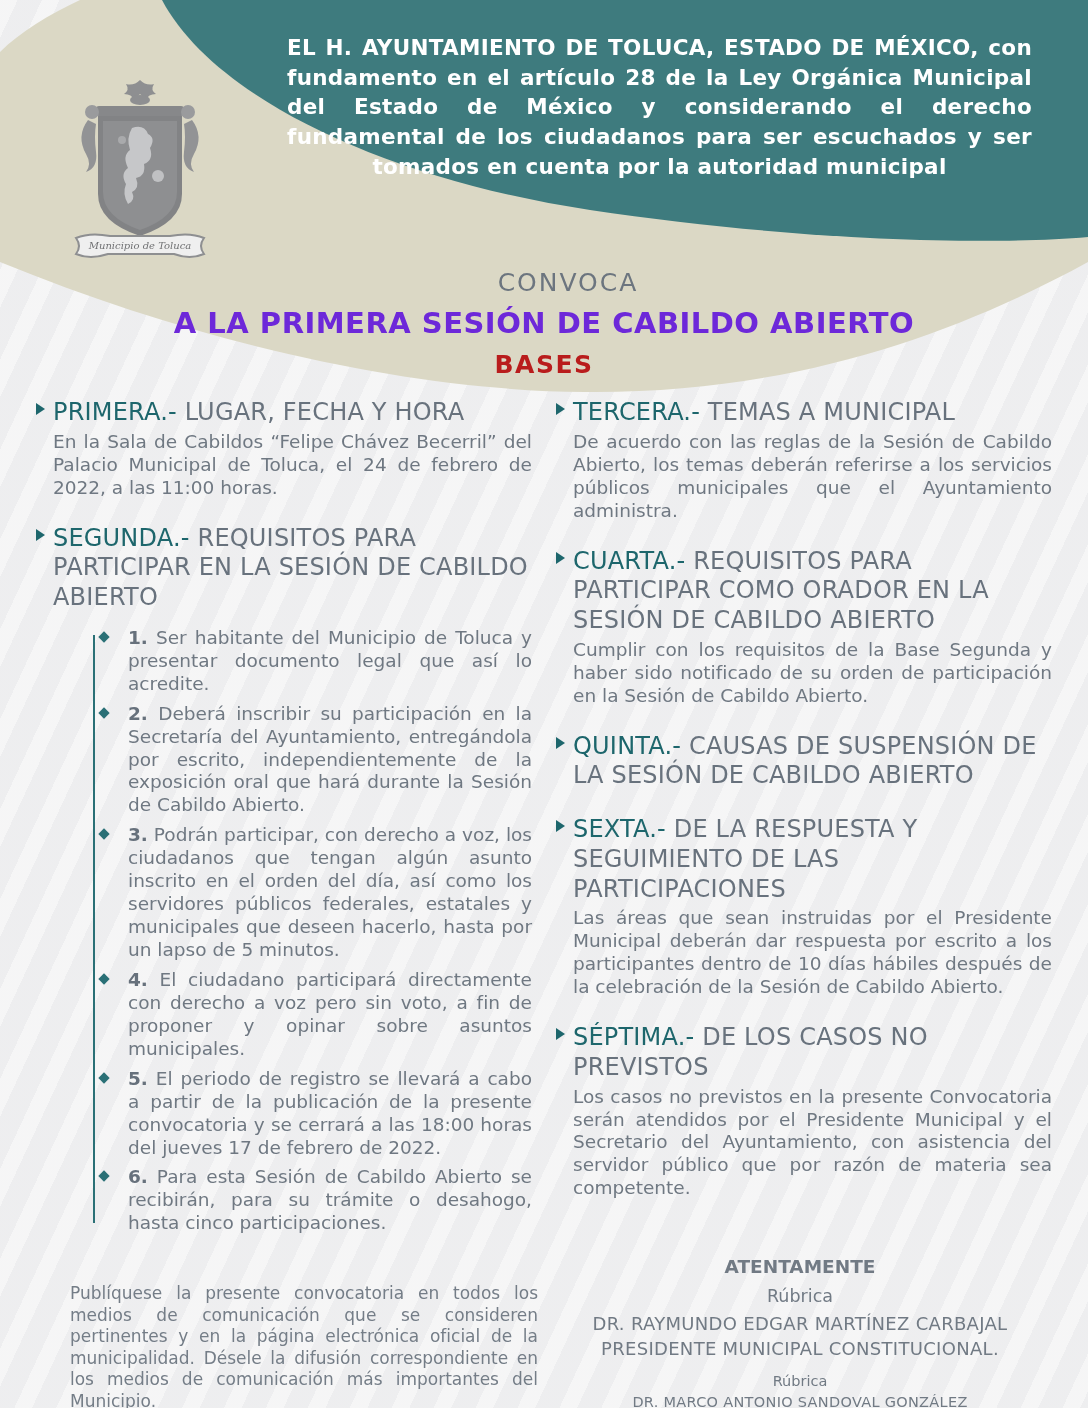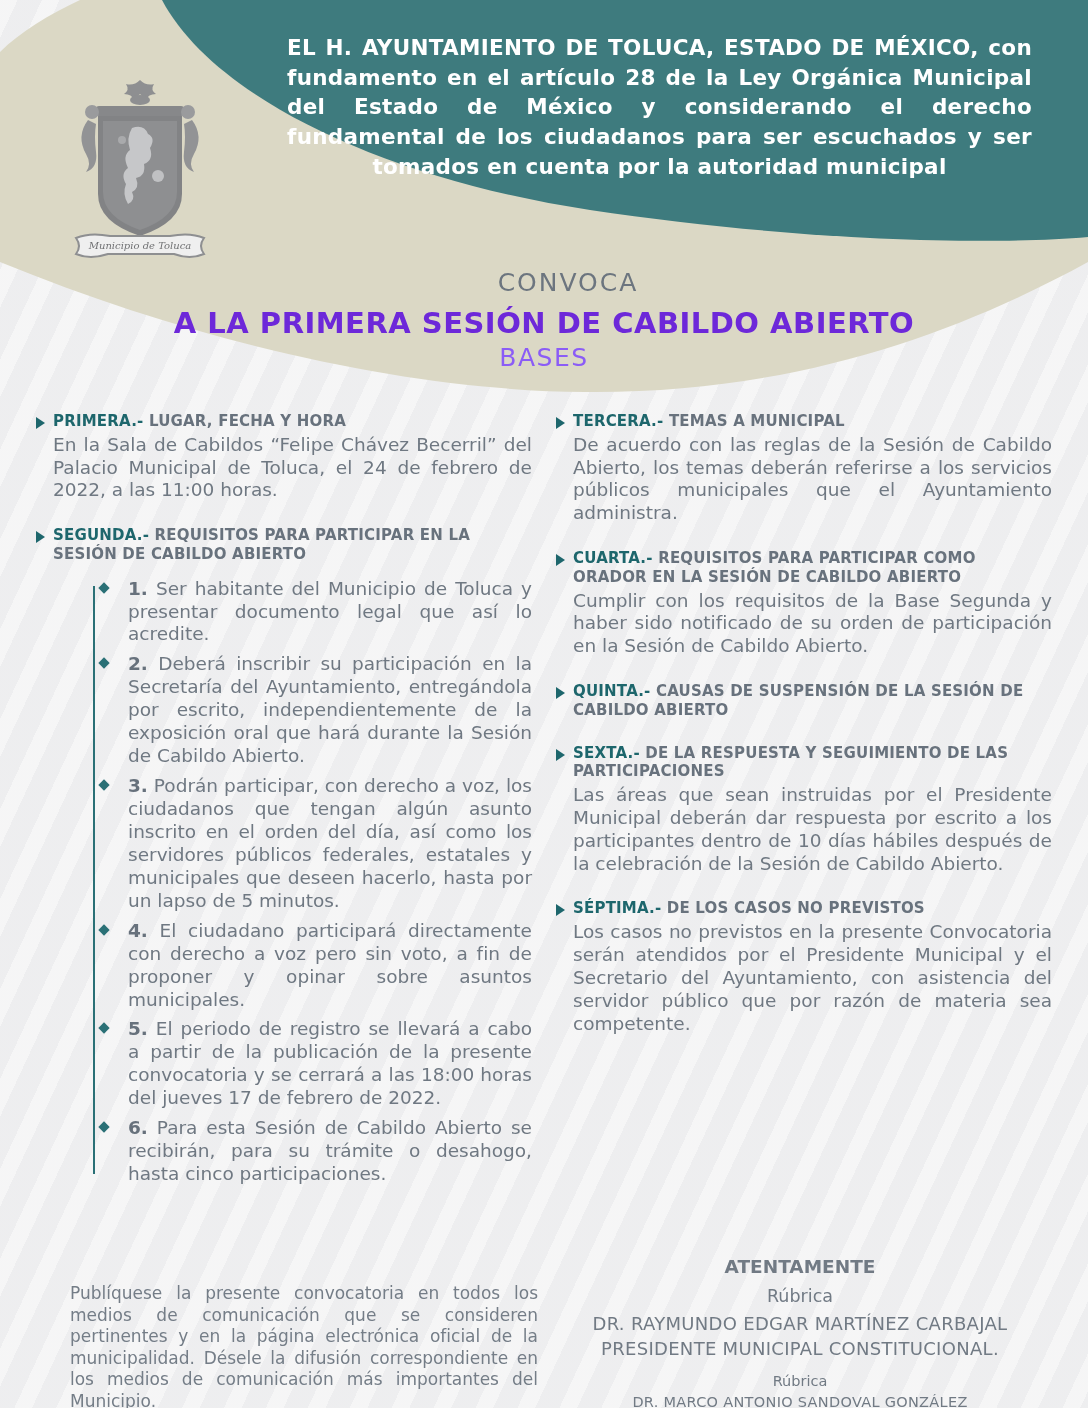--- a/index.html
+++ b/index.html
@@ -19,30 +19,30 @@
   .hdr-svg{position:absolute; top:0; left:0;}
   .masthead{
     position:absolute; top:33px; left:287px; width:745px;
     color:#ffffff; font-weight:700; font-size:21.5px; line-height:1.38;
     text-align:justify; text-align-last:center; letter-spacing:.3px;
   }
   .logo{position:absolute; top:76px; left:62px;}
   .title-block{position:absolute; top:268px; left:0; width:100%; text-align:center;}
   .kicker{font-size:25px; letter-spacing:2px; color:#6C757F; font-weight:400; margin:0;padding-left:48px;}
   .main-title{font-size:29px; letter-spacing:.5px; color:#6d28d9; font-weight:700; margin:9px 0 0;}
-  .subtitle{font-size:25px; letter-spacing:1.5px; color:#8b5cf6; font-weight:400; margin:3px 0 0;}
+  .subtitle{font-size:25px; letter-spacing:1.5px; color:#b91c1c; font-weight:700; margin:10px 0 0;}
   .columns{position:absolute; top:396px; left:36px; width:1016px; display:flex; gap:24px;}
   .col{flex:1 1 0; min-width:0;}
   .sec{position:relative; padding-left:17px; margin-bottom:24px;}
   .tri{
     position:absolute; left:0; top:5px; width:0; height:0;
     border-left:9px solid #1D666C;
     border-top:6px solid transparent; border-bottom:6px solid transparent;
   }
-  .sec h3{margin:16px 0 3px; font-size:15px; line-height:1.24; font-weight:700;
+  .sec h3{margin:2px 0 3px; font-size:24px; line-height:1.24; font-weight:400;
           color:#68727D; letter-spacing:.2px;}
   .sec h3 .lbl{color:#1D666C;}
   .sec p{margin:0; font-size:18.5px; line-height:1.24; text-align:justify; color:#6F7882;}
   .blist{position:relative; margin:14px 0 0 40px; padding-left:35px; list-style:none;}
   .blist::before{ 
     content:""; position:absolute; left:0; top:8px; bottom:12px;
     width:2px; background:#2A7076;
   }
   .bitem{position:relative; margin:0 0 7px; font-size:18.5px; line-height:1.24;
          text-align:justify; color:#6F7882;}

